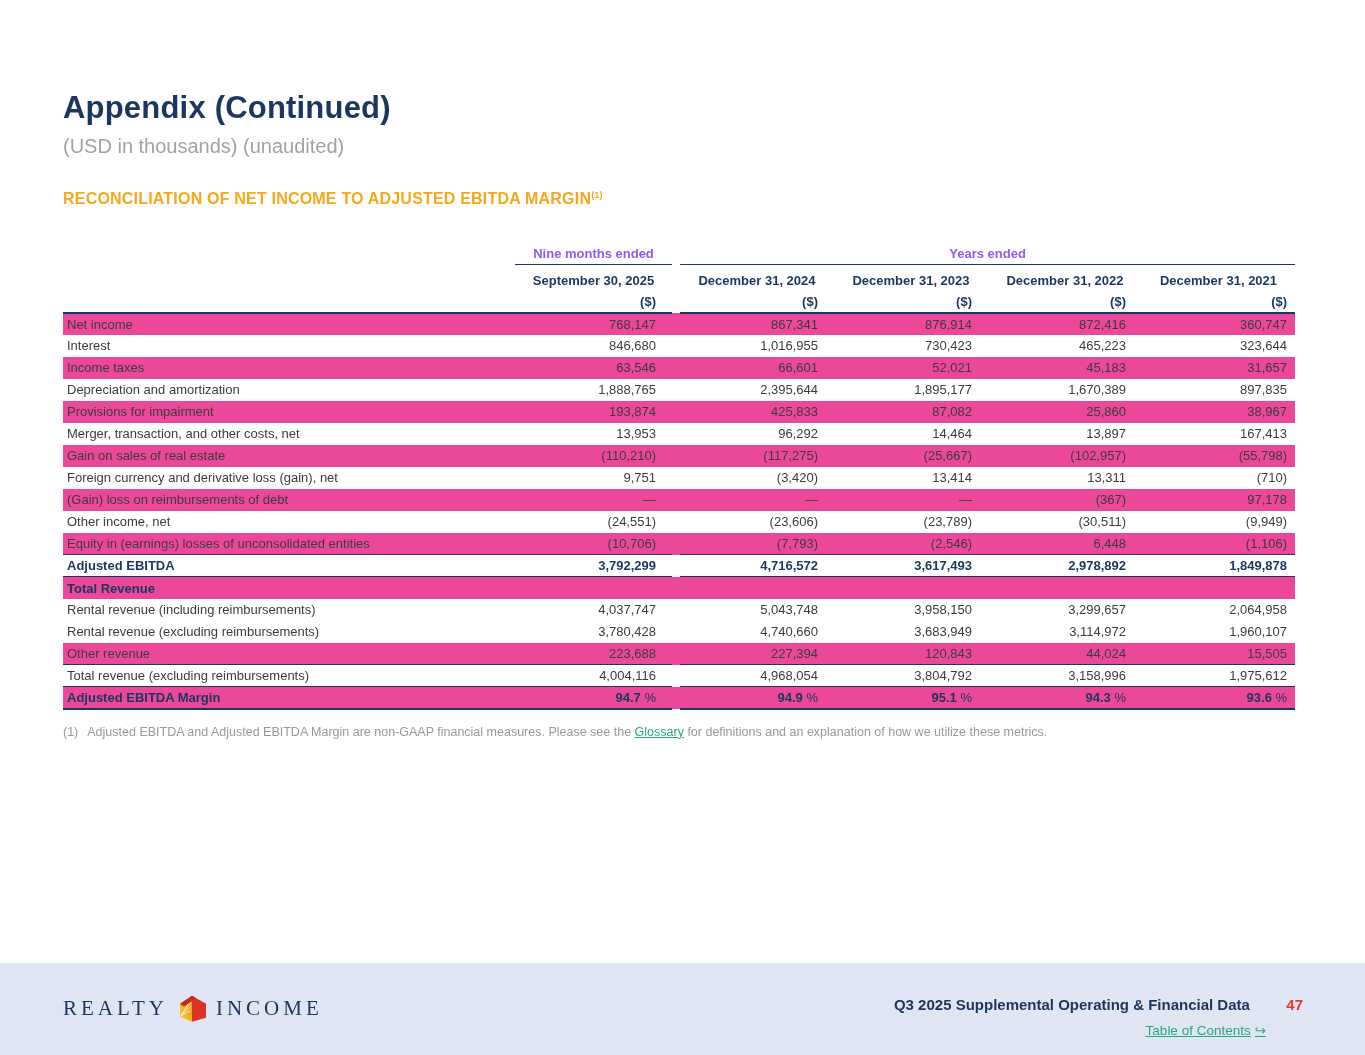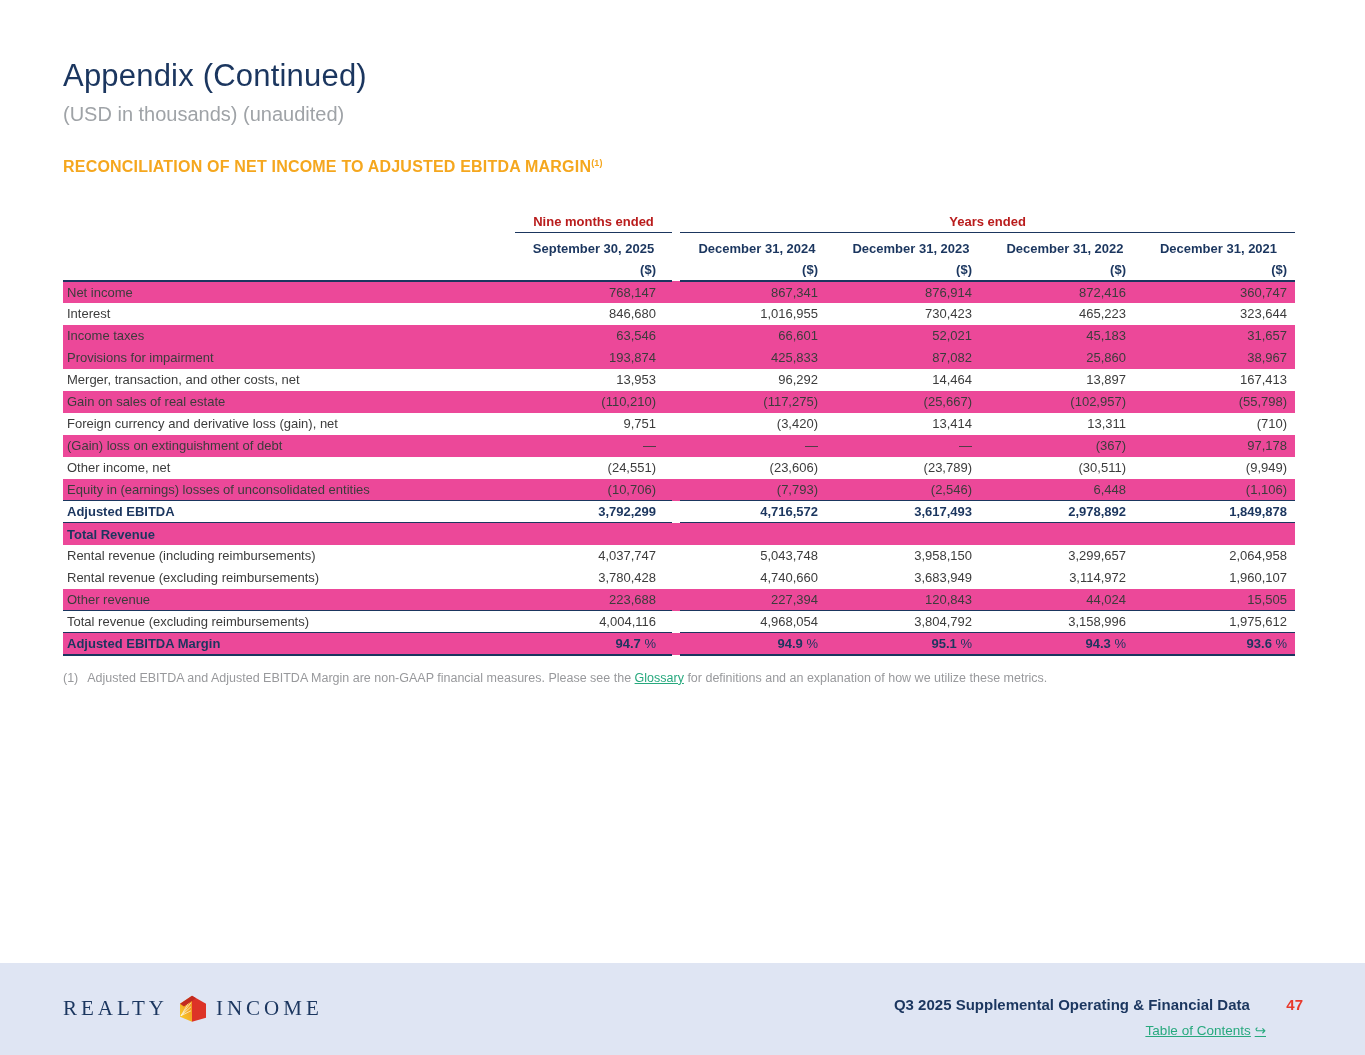--- a/index.html
+++ b/index.html
@@ -1,33 +1,33 @@
 <!DOCTYPE html>
 <html><head>
 <meta charset="utf-8">
 <style>
   * { margin:0; padding:0; box-sizing:border-box; }
   body { font-family:"Liberation Sans", sans-serif; background:#ffffff; }
   .page { position:relative; width:1365px; height:1055px; background:#ffffff; overflow:hidden; }
   .content { padding:0 70px 0 63px; }
 
-  .title { margin-top:58px; font-size:31px; font-weight:normal; color:#1B365F; letter-spacing:.2px; }
+  .title { margin-top:90px; font-size:31px; font-weight:bold; color:#1B365F; letter-spacing:.2px; }
   .subtitle { margin-top:9px; font-size:20px; color:#9FA3A7; }
   .section-title { margin-top:32px; font-size:16px; font-weight:bold; color:#F5A71E; letter-spacing:.2px; }
   .section-title sup { font-size:9px; }
 
   table.recon { margin-top:38px; width:1232px; border-collapse:collapse; table-layout:fixed;
                 font-size:13px; color:#3C3C3C; }
   col.c-label { width:452px; }
   col.c-first { width:157px; }
   col.c-gap   { width:8px; }
   col.c-year  { width:154px; }
   col.c-last  { width:153px; }
 
-  tr.grp td { height:18px; font-weight:bold; color:#b91c1c; text-align:center; vertical-align:bottom; padding-bottom:3px; }
+  tr.grp td { height:18px; font-weight:bold; color:#8b5cf6; text-align:center; vertical-align:bottom; padding-bottom:3px; }
   tr.grp td.grp-cell { border-bottom:1.5px solid #1B365F; }
   tr.dates td { height:26px; font-weight:bold; color:#1B365F; text-align:center; vertical-align:middle; padding-top:4px; }
   tr.units td { height:22px; font-weight:bold; color:#1B365F; vertical-align:middle; }
   tr.units td:not(.gap) { border-bottom:2.5px solid #1B365F; }
   tr.units td.gap { border-bottom:none; }
 
   td.num  { text-align:right; padding-right:16px; }
   td.last { padding-right:8px; }
   td.lab  { padding-left:4px; }
 
@@ -123,20 +123,29 @@
           </tr>
           <tr class="shade">
             <td class="lab">Income taxes</td>
             <td class="num">63,546</td>
             <td class="gap"></td>
             <td class="num">66,601</td>
             <td class="num">52,021</td>
             <td class="num">45,183</td>
             <td class="num last">31,657</td>
           </tr>
+          <tr>
+            <td class="lab">Depreciation and amortization</td>
+            <td class="num">1,888,765</td>
+            <td class="gap"></td>
+            <td class="num">2,395,644</td>
+            <td class="num">1,895,177</td>
+            <td class="num">1,670,389</td>
+            <td class="num last">897,835</td>
+          </tr>
           <tr class="shade">
             <td class="lab">Provisions for impairment</td>
             <td class="num">193,874</td>
             <td class="gap"></td>
             <td class="num">425,833</td>
             <td class="num">87,082</td>
             <td class="num">25,860</td>
             <td class="num last">38,967</td>
           </tr>
           <tr>
@@ -160,21 +169,21 @@
           <tr>
             <td class="lab">Foreign currency and derivative loss (gain), net</td>
             <td class="num">9,751</td>
             <td class="gap"></td>
             <td class="num">(3,420)</td>
             <td class="num">13,414</td>
             <td class="num">13,311</td>
             <td class="num last">(710)</td>
           </tr>
           <tr class="shade">
-            <td class="lab">(Gain) loss on extinguishment of debt</td>
+            <td class="lab">(Gain) loss on reimbursements of debt</td>
             <td class="num">—</td>
             <td class="gap"></td>
             <td class="num">—</td>
             <td class="num">—</td>
             <td class="num">(367)</td>
             <td class="num last">97,178</td>
           </tr>
           <tr>
             <td class="lab">Other income, net</td>
             <td class="num">(24,551)</td>

